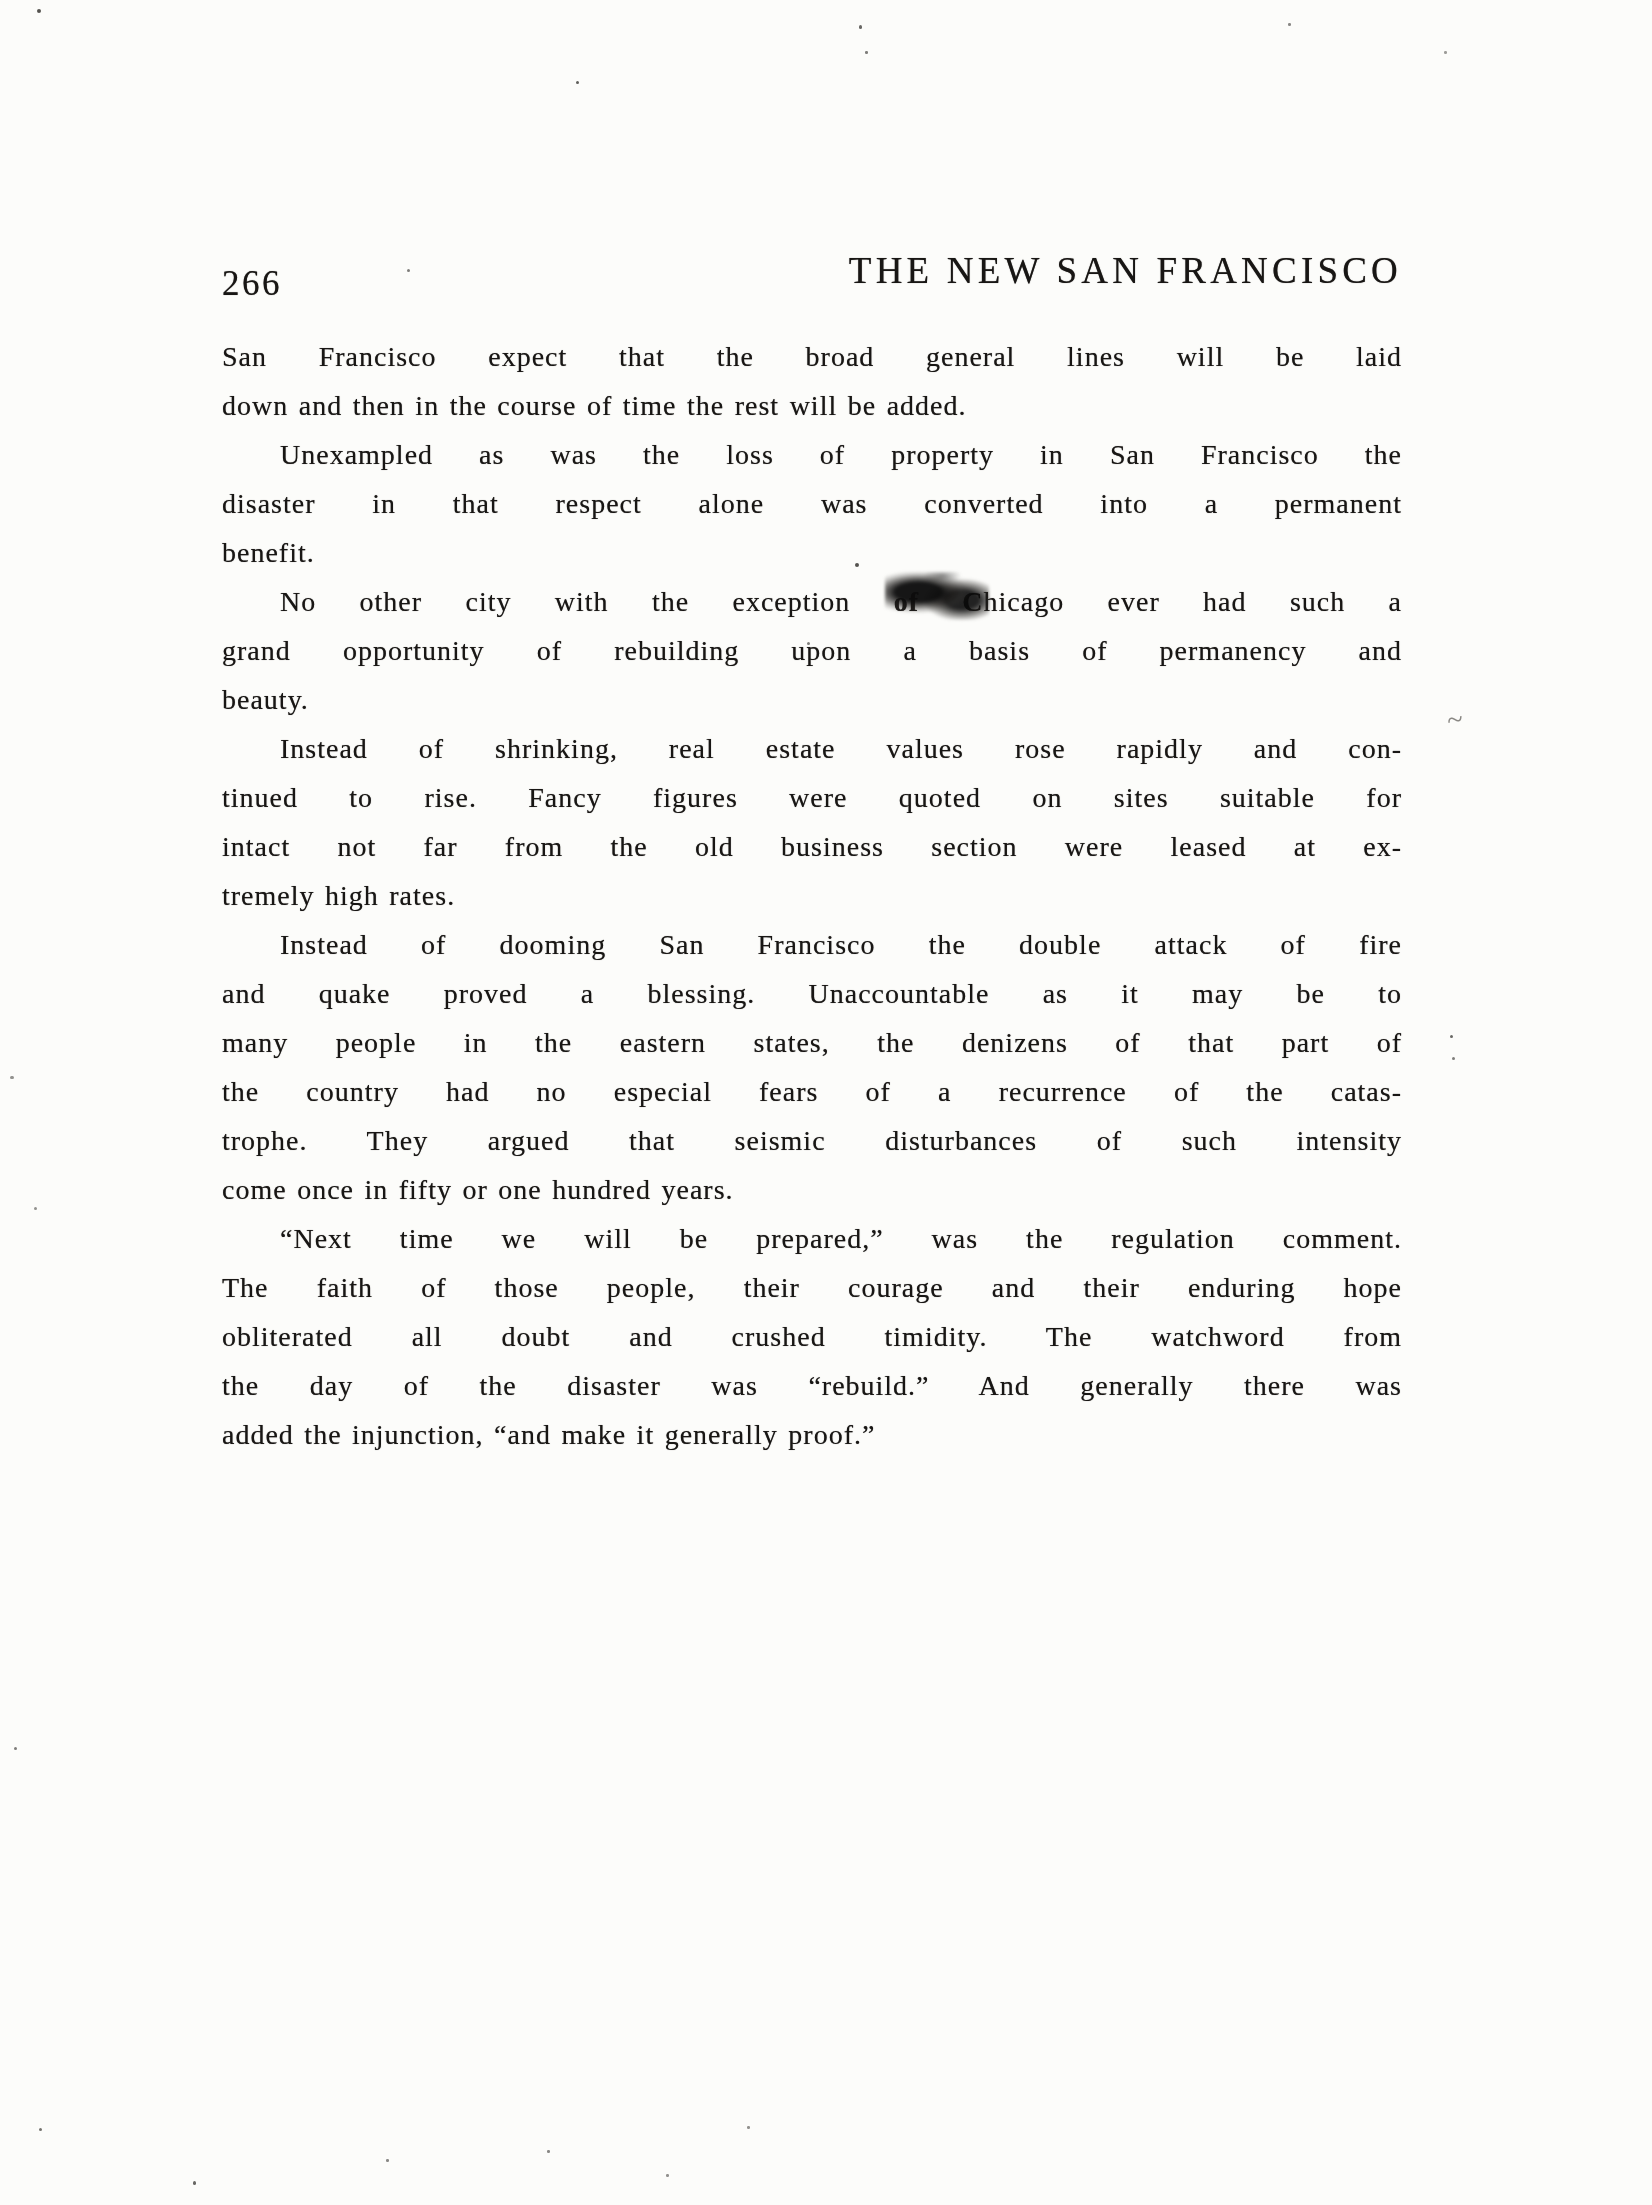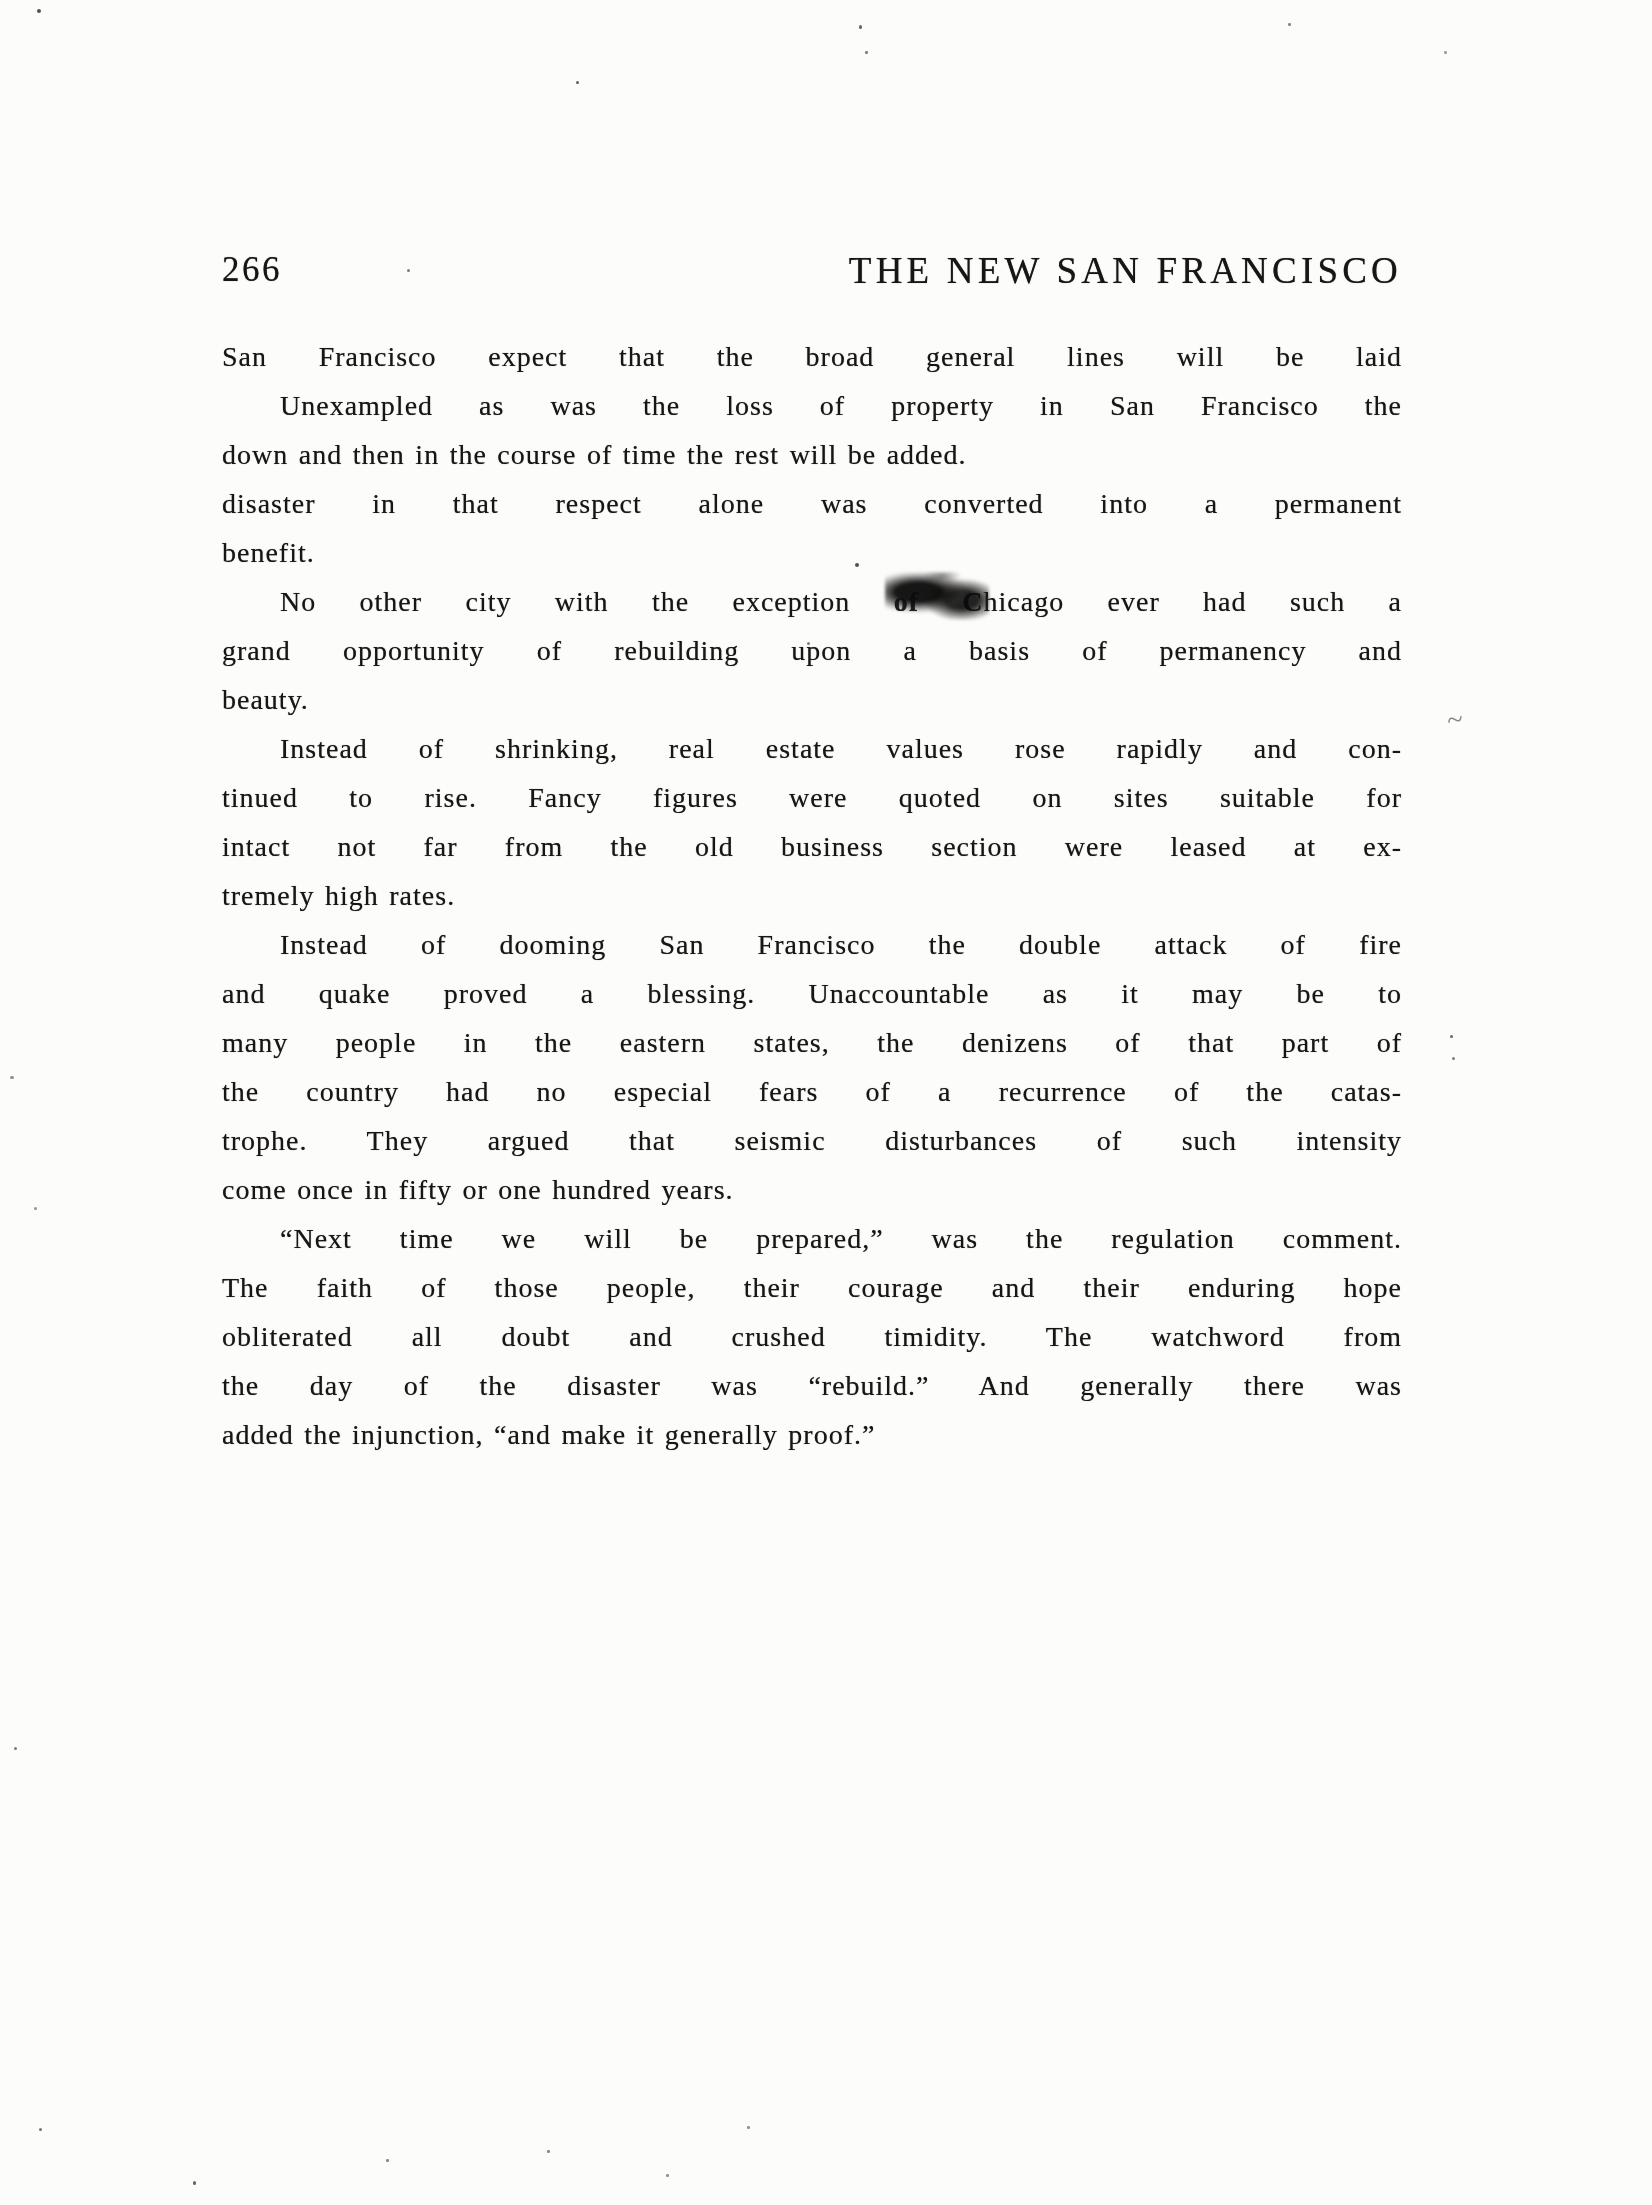--- a/index.html
+++ b/index.html
@@ -14,21 +14,21 @@
   .scan-vignette {
     position: absolute; inset: 0;
     background:
       radial-gradient(ellipse 140% 120% at 50% 45%, rgba(255,255,255,0) 70%, rgba(120,120,120,0.05) 100%);
     pointer-events: none;
   }
   .page-header {
     position: absolute; left: 222px; top: 249px; width: 1180px; height: 41px;
   }
   .page-number {
-    position: absolute; left: 0; top: 1px;
+    position: absolute; left: 0; top: 15px;
     font-size: 35px; letter-spacing: 2.5px;
     text-shadow: 0 0 0.8px rgba(25,22,20,.65);
   }
   .page-title {
     text-align: right;
     font-size: 37px; letter-spacing: 4.2px;
     text-shadow: 0 0 0.8px rgba(25,22,20,.7);
   }
   .page-text {
     position: absolute; left: 222px; top: 332px; width: 1180px;
@@ -61,22 +61,22 @@
 
 <div class="scan-vignette"></div>
 
 <div class="page-header">
   <span class="page-number">266</span>
   <div class="page-title">THE NEW SAN FRANCISCO</div>
 </div>
 
 <div class="page-text">
     <div class="line">San Francisco expect that the broad general lines will be laid</div>
+    <div class="line last">down and then in the course of time the rest will be added.</div>
     <div class="line indent">Unexampled as was the loss of property in San Francisco the</div>
-    <div class="line last">down and then in the course of time the rest will be added.</div>
     <div class="line">disaster in that respect alone was converted into a permanent</div>
     <div class="line last">benefit.</div>
     <div class="line indent"><span>No other city with the exception </span><span class="smudge">of C</span><span>hicago ever had such a</span></div>
     <div class="line">grand opportunity of rebuilding upon a basis of permanency and</div>
     <div class="line last">beauty.</div>
     <div class="line indent">Instead of shrinking, real estate values rose rapidly and con-</div>
     <div class="line">tinued to rise.  Fancy figures were quoted on sites suitable for</div>
     <div class="line">intact not far from the old business section were leased at ex-</div>
     <div class="line last">tremely high rates.</div>
     <div class="line indent">Instead of dooming San Francisco the double attack of fire</div>

